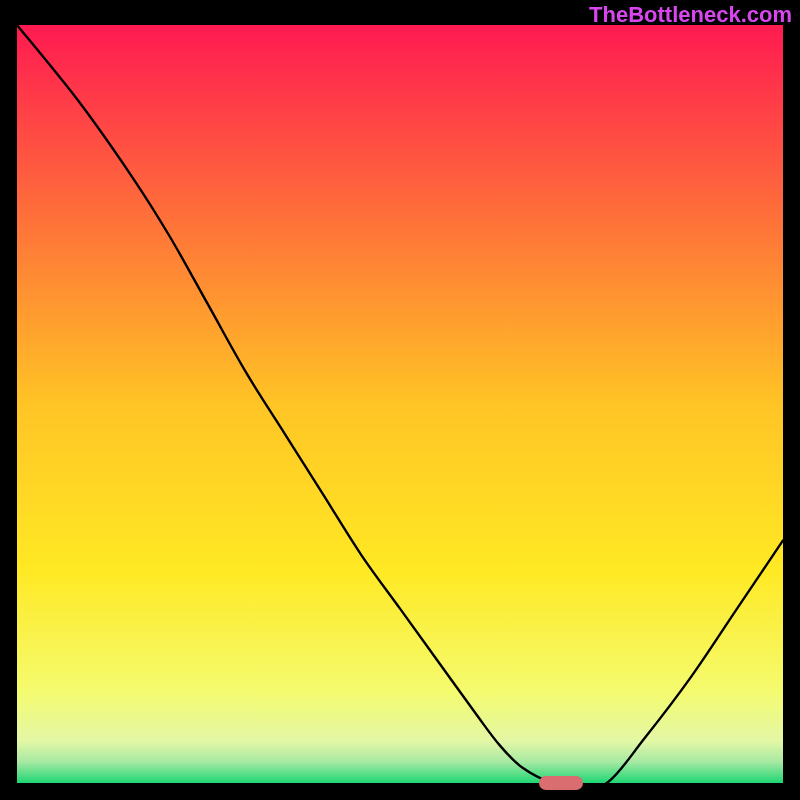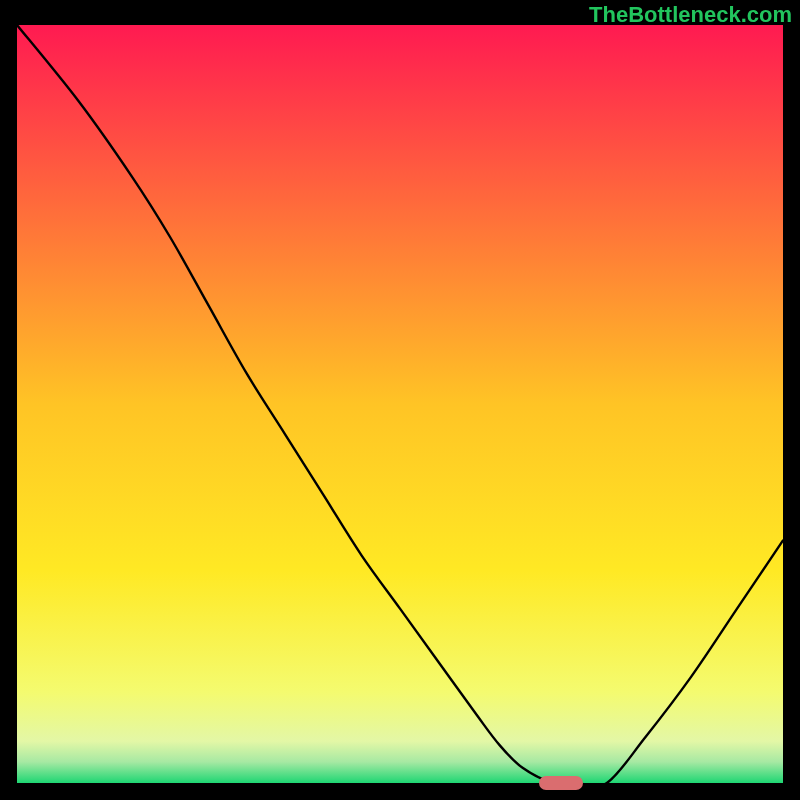--- a/index.html
+++ b/index.html
@@ -13,21 +13,21 @@
   }
   .frame {
     position: relative;
     width: 800px;
     height: 800px;
   }
   .watermark {
     position: absolute;
     top: 2px;
     right: 8px;
-    color: #22c55e;
+    color: #d946ef;
     font-size: 22px;
     font-weight: 600;
     z-index: 10;
     font-family: Arial, Helvetica, sans-serif;
     text-align: right;
   }
   .plot-area {
     position: absolute;
     left: 17px;
     top: 25px;

